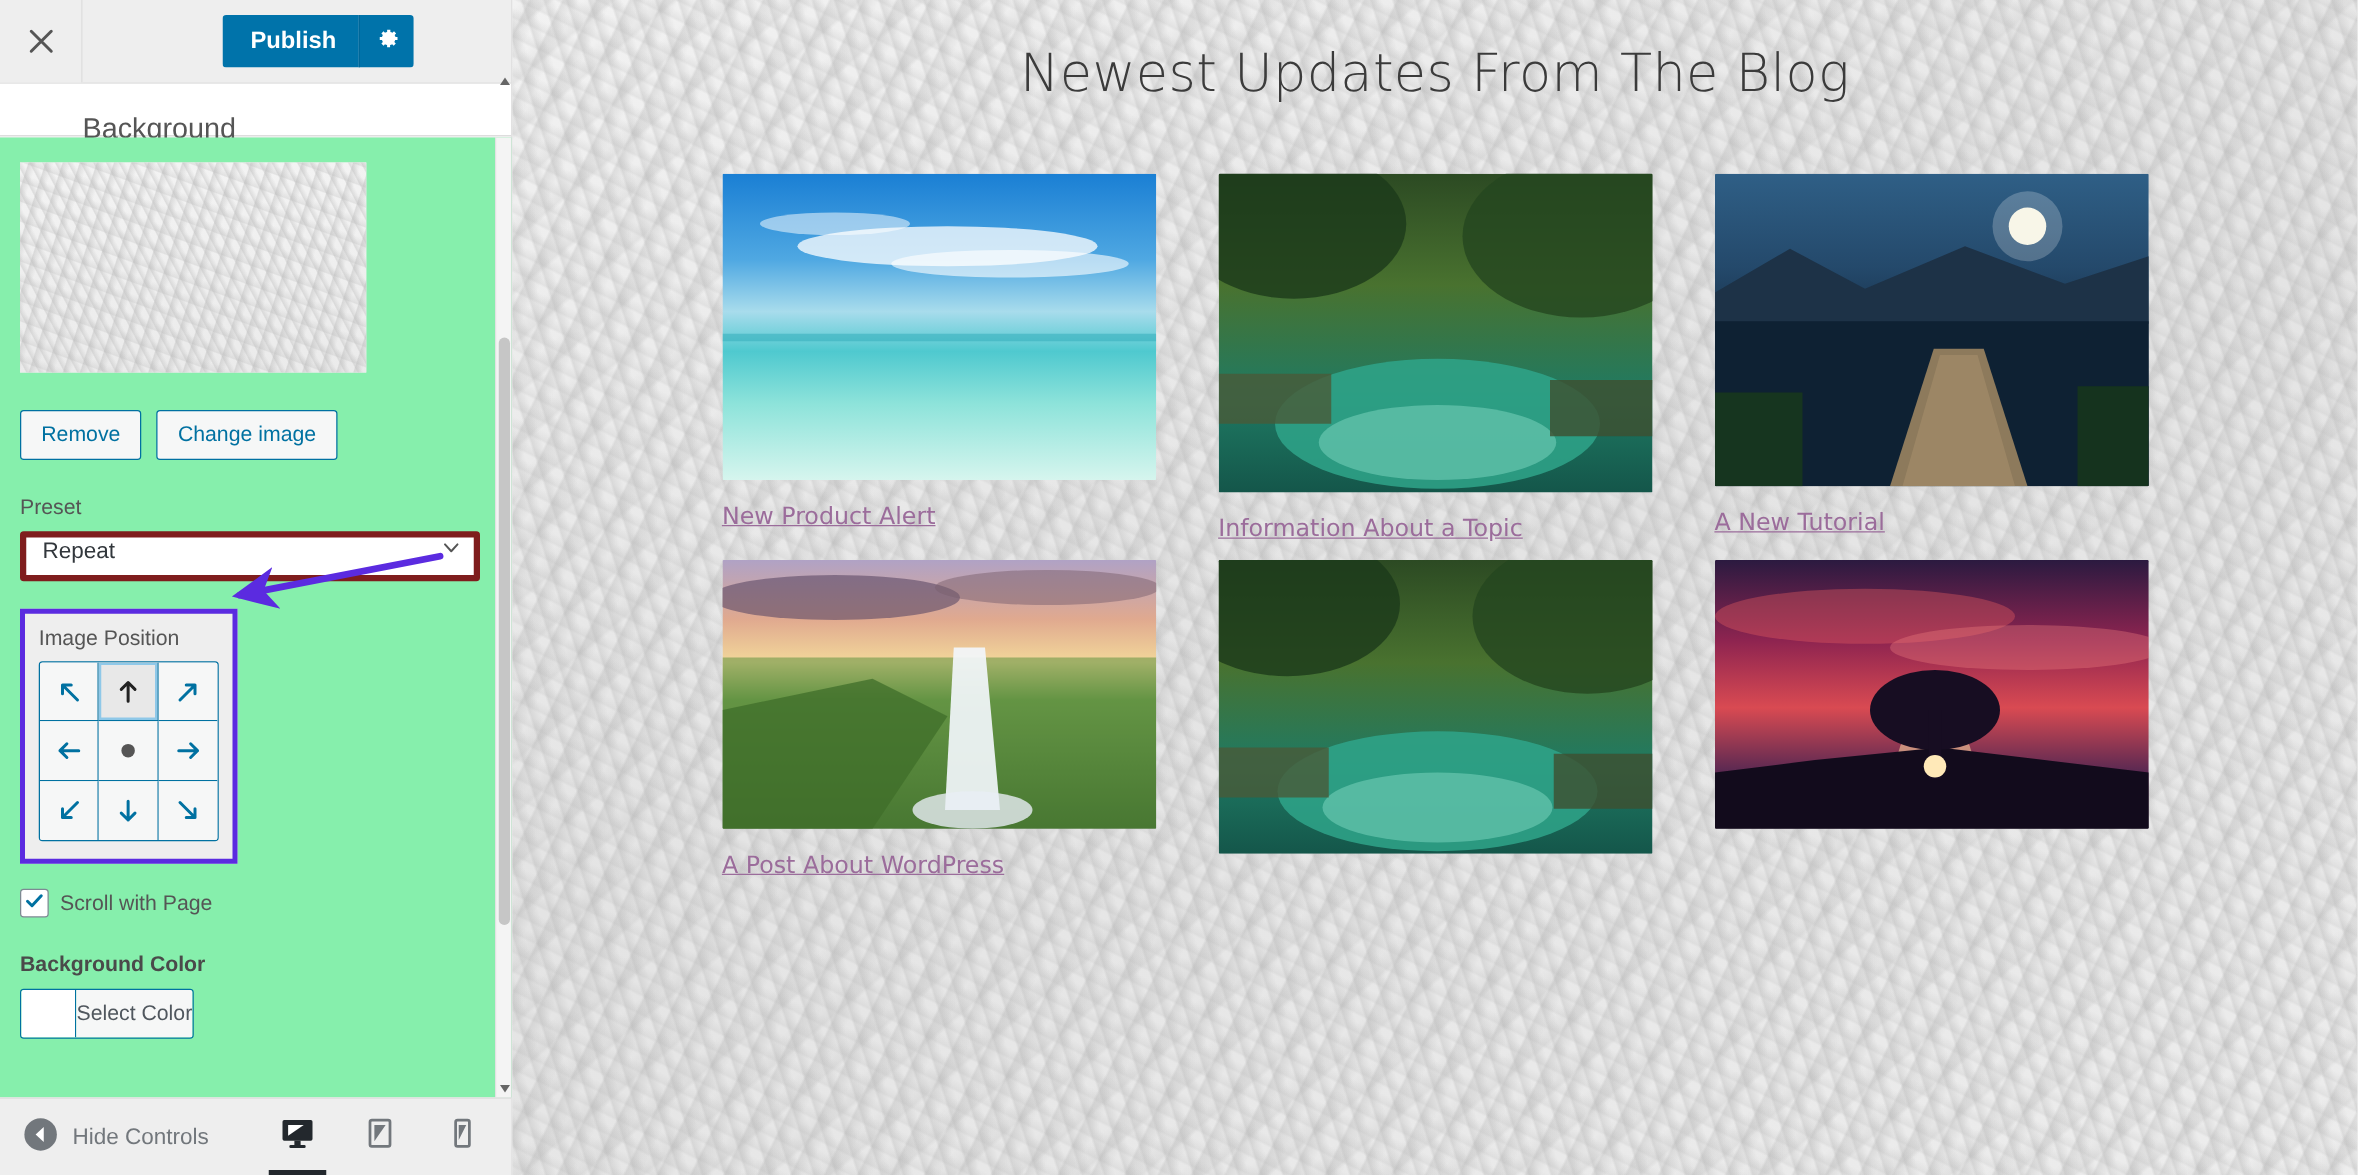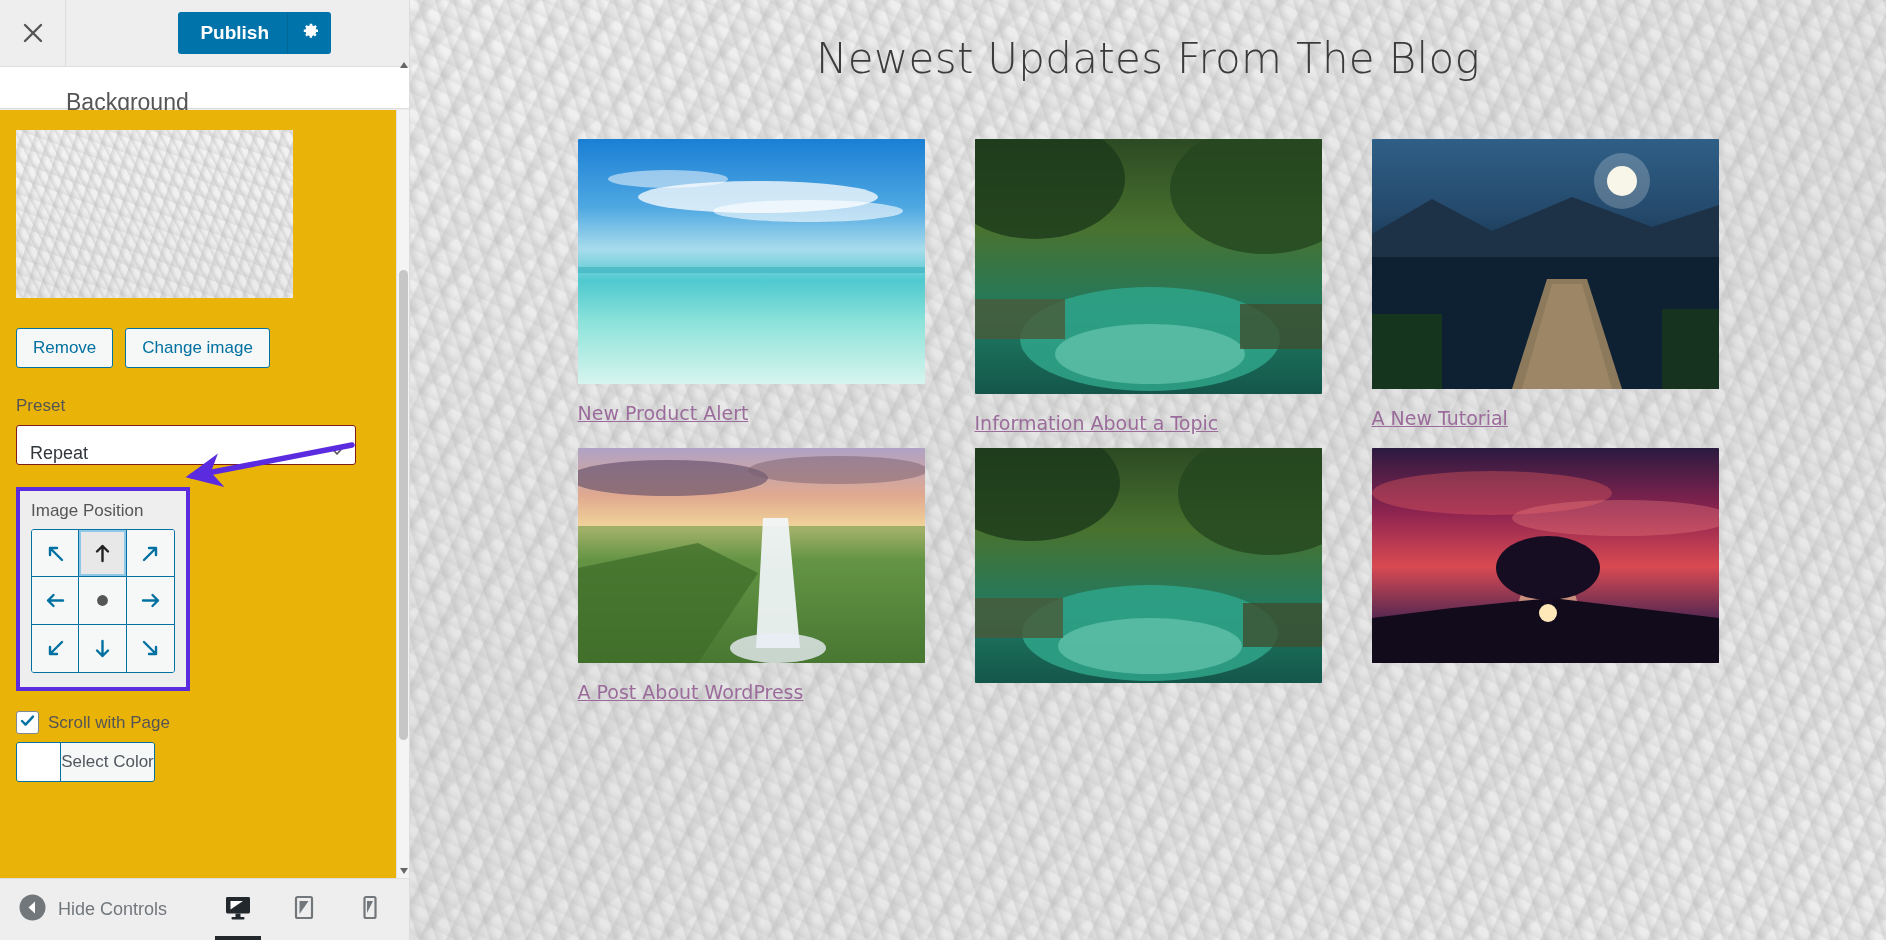--- a/index.html
+++ b/index.html
@@ -81,21 +81,21 @@
     top: 8px;
     font-family: "Liberation Sans", sans-serif;
     text-align: center;
   }
 
   .panel-body {
     position: absolute;
     top: 110px; left: 0;
     width: 410px;
     bottom: 62px;
-    background: #eab308;
+    background: #86efac;
     padding: 0 16px;
     overflow: hidden;
   }
 
   .bg-preview {
     width: 277px;
     height: 168px;
     margin-top: 20px;
     background-color: #f1f1f1;
     background-image:
@@ -122,27 +122,27 @@
     font-size: 17px;
     color: #555;
     margin-top: 28px;
     margin-bottom: 9px;
     display: block;
     font-family: "Liberation Sans", sans-serif;
   }
   .field-label.bold { font-weight: bold; color: #4a4a4a; }
 
   .select-box {
-    width: 340px;
+    width: 368px;
     height: 40px;
     background: #fff;
-    border: 1px solid #7f1d1d;
+    border: 5px solid #7f1d1d;
     border-radius: 3px;
     display: flex;
-    align-items: flex-end;
+    align-items: flex-start;
     padding: 0 10px 0 13px;
     font-size: 18px;
     color: #32373c;
     position: relative;
     cursor: pointer;
     justify-content: space-between;
     font-family: "Liberation Sans", sans-serif;
   }
 
   
@@ -456,20 +456,21 @@
         <span class="cbox">
           <span>
             <svg width="17" height="17" viewBox="0 0 17 17">
               <path d="M3 9 L6.6 12.6 L14 4.6" stroke="#0071a1" stroke-width="2.4" fill="none" stroke-linecap="round" stroke-linejoin="round"></path>
             </svg>
           </span>
         </span>
         <span class="cbox-label">Scroll with Page</span>
       </div>
 
+      <label class="field-label bold">Background Color</label>
       <div class="color-btn">
         <div class="color-swatch"></div>
         <div class="color-text">Select Color</div>
       </div>
 
     </div>
 
     <div class="panel-scroll">
       <div class="track-arrow-top">
         <svg width="10" height="8" viewBox="0 0 10 8">

